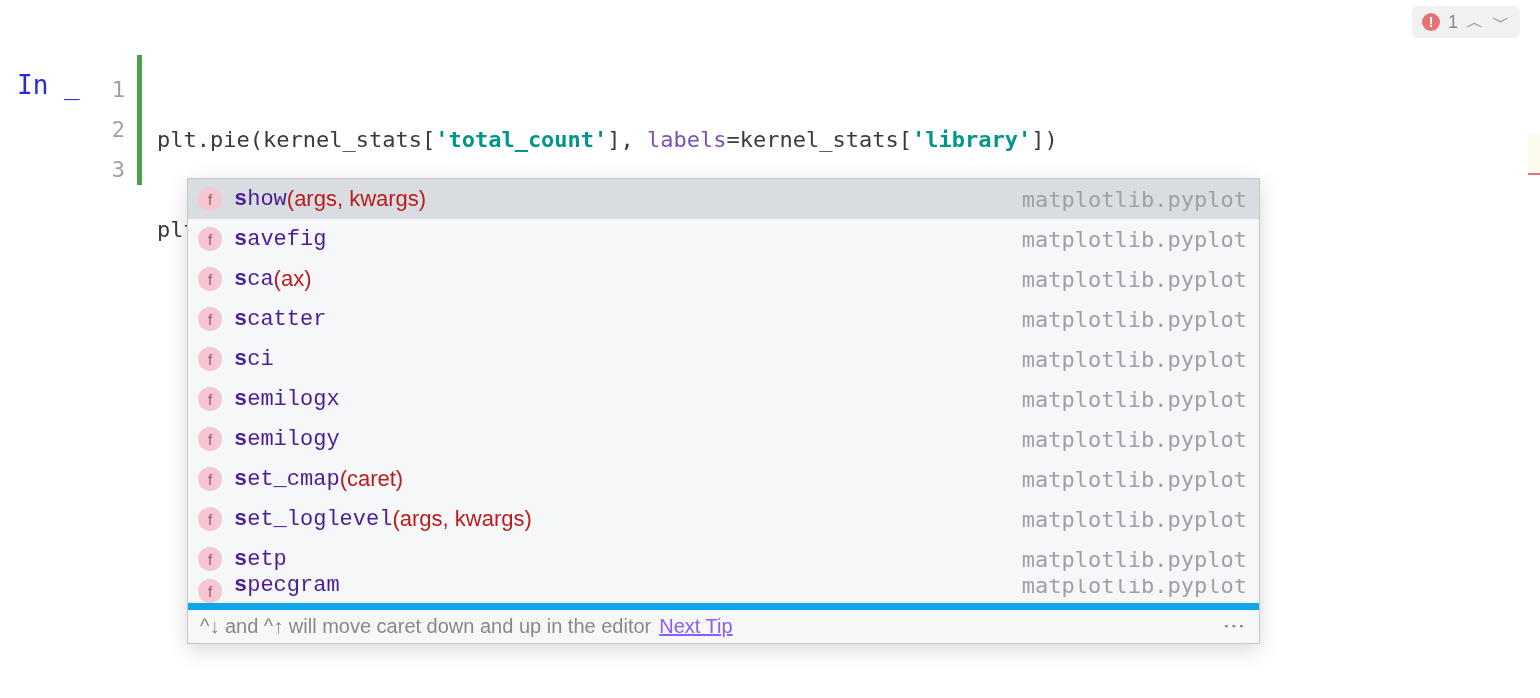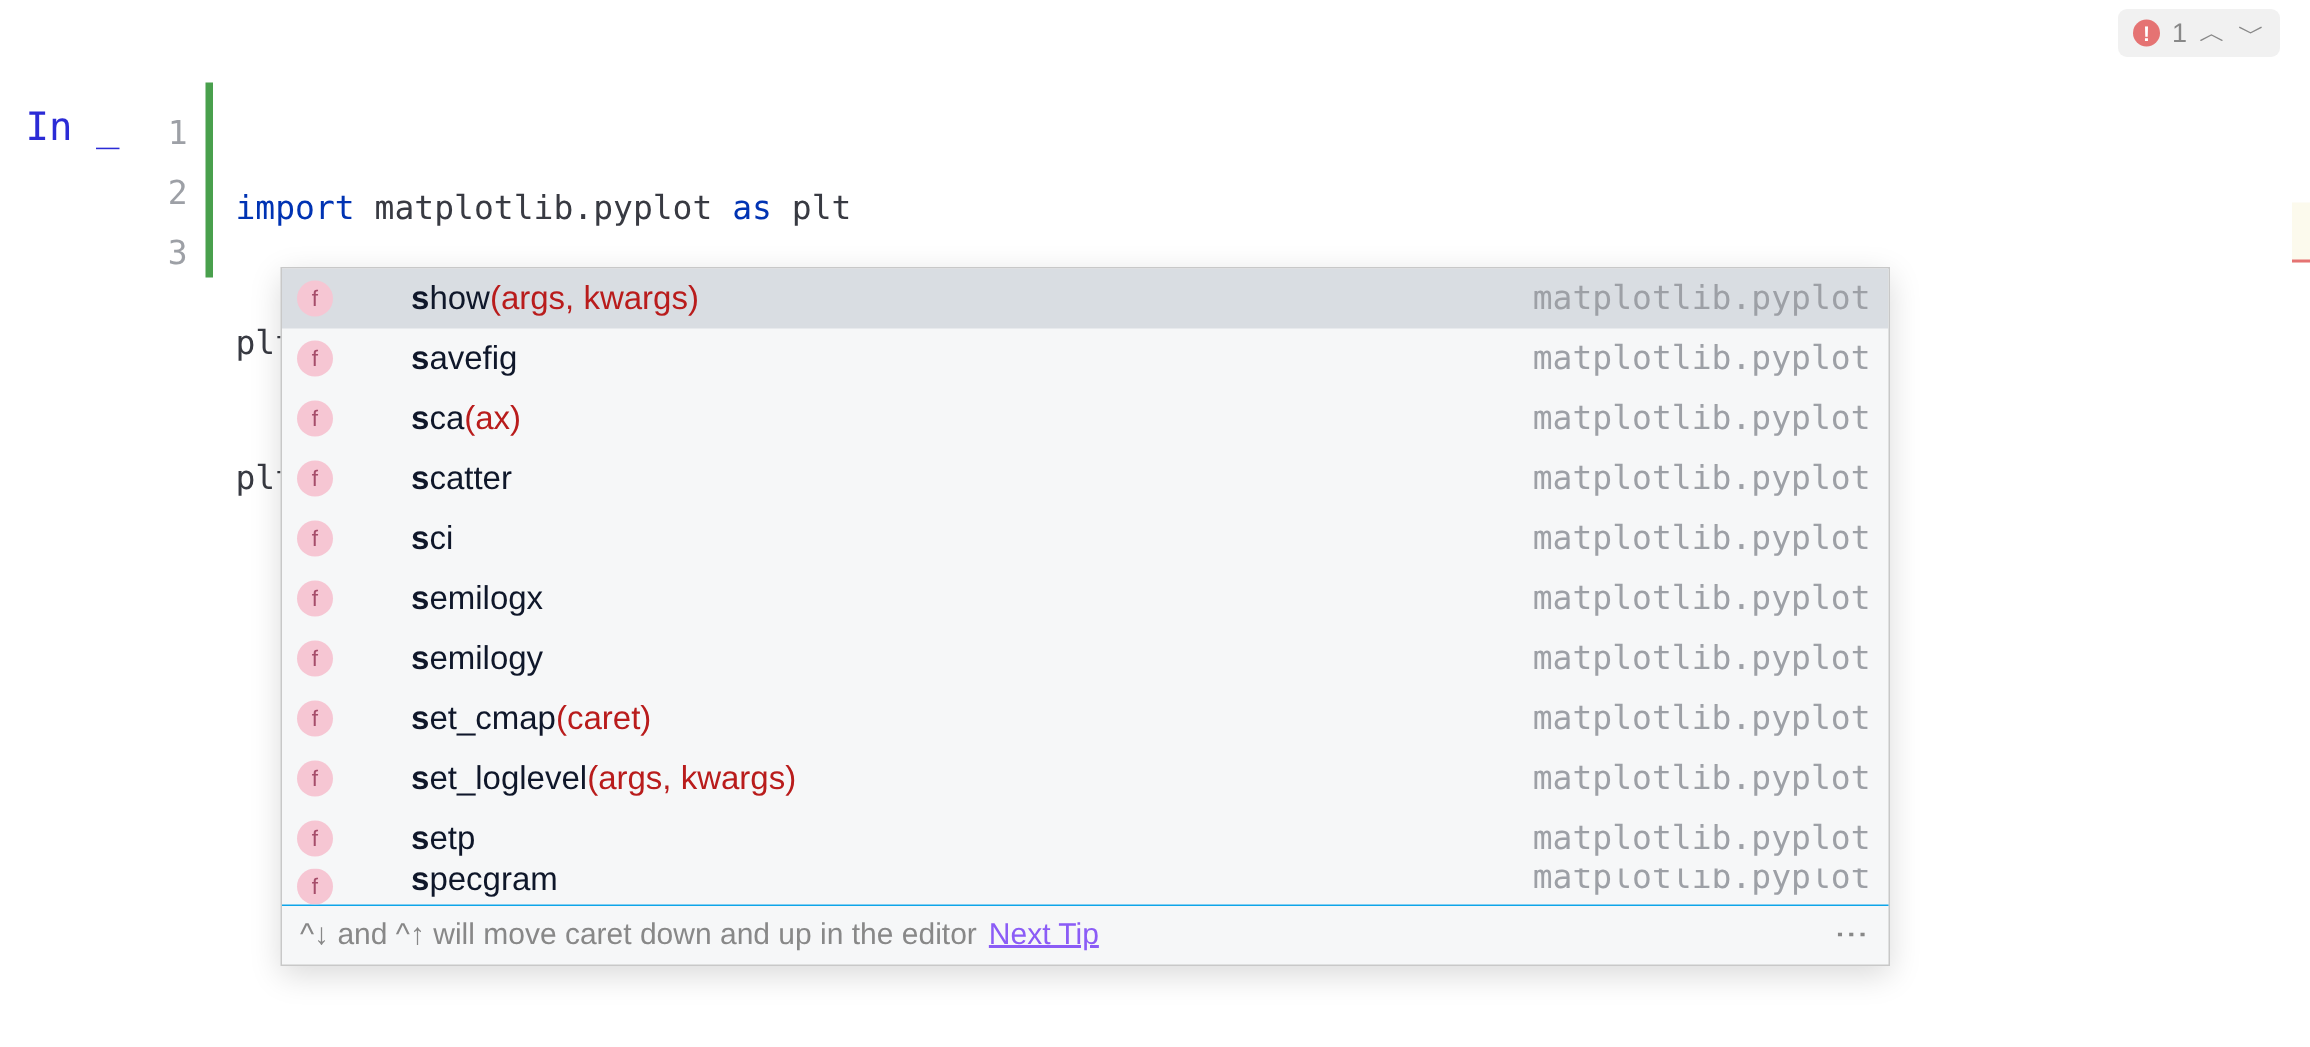--- a/index.html
+++ b/index.html
@@ -144,40 +144,40 @@
     font-size: 15px;
     display: flex; align-items: center; justify-content: center;
     margin-right: 12px;
     flex-shrink: 0;
   }
   .icon.py {
     background: linear-gradient(135deg, #3776ab 50%, #ffd43b 50%);
     border-radius: 4px;
     color: transparent;
   }
-  .entry-name { flex: 0 0 auto; font-family: Liberation Sans, sans-serif; color: #0f172a; margin-left: 40px; }
+  .entry-name { flex: 0 0 auto; font-family: Liberation Mono, monospace; color: #4c1d95; }
   .entry-name .match { font-weight: 700; }
   .entry-sig { color: #b91c1c; font-family: Liberation Sans, sans-serif; margin-left: 0; }
   .entry-mod { margin-left: auto; color: #9da0a6; font-family: "Menlo", monospace; }
   .partial {
     height: 24px;
     padding: 0 12px 0 10px;
     display: flex;
     align-items: flex-start;
     overflow: hidden;
   }
   .partial .icon { margin-top: 0; }
   .partial .entry-name, .partial .entry-mod { position: relative; top: -6px; }
 
   .popup-footer {
     display: flex;
     align-items: center;
     height: 40px;
     padding: 0 12px;
-    border-top: 1px solid #0ea5e9;
+    border-top: 7px solid #0ea5e9;
     font-family: -apple-system, Helvetica, Arial, sans-serif;
     font-size: 20px;
     color: #888;
   }
   .popup-footer .keys { color: #888; }
   .popup-footer .link { color: #8b5cf6; margin-left: 8px; cursor: pointer; text-decoration: underline; }
   .popup-footer .more {
     margin-left: auto;
     color: #888; font-size: 22px;
     letter-spacing: 2px;
@@ -203,21 +203,20 @@
 
   <div class="gutter">
     <div>1</div>
     <div>2</div>
     <div>3</div>
   </div>
 
   <div class="code-bar"></div>
 
   <div class="code">
-    <div class="line"><span class="kw-import">import</span> <span>matplotlib.pyplot</span> <span class="kw-as">as</span> <span>plt</span></div>
     <div class="line"><span>plt.pie(kernel_stats[</span><span class="str">'</span><span class="str">total_count</span><span class="str">'</span><span>], </span><span class="param">labels</span><span>=kernel_stats[</span><span class="str">'</span><span class="str">library</span><span class="str">'</span><span>])</span></div>
     <div class="line"><span>plt.s</span><span class="cursor"></span></div>
   </div>
 
   <div class="squiggle"></div>
 </div>
 
 <div class="popup">
   <div class="popup-list" id="popup-list">
       <div class="popup-row selected">

